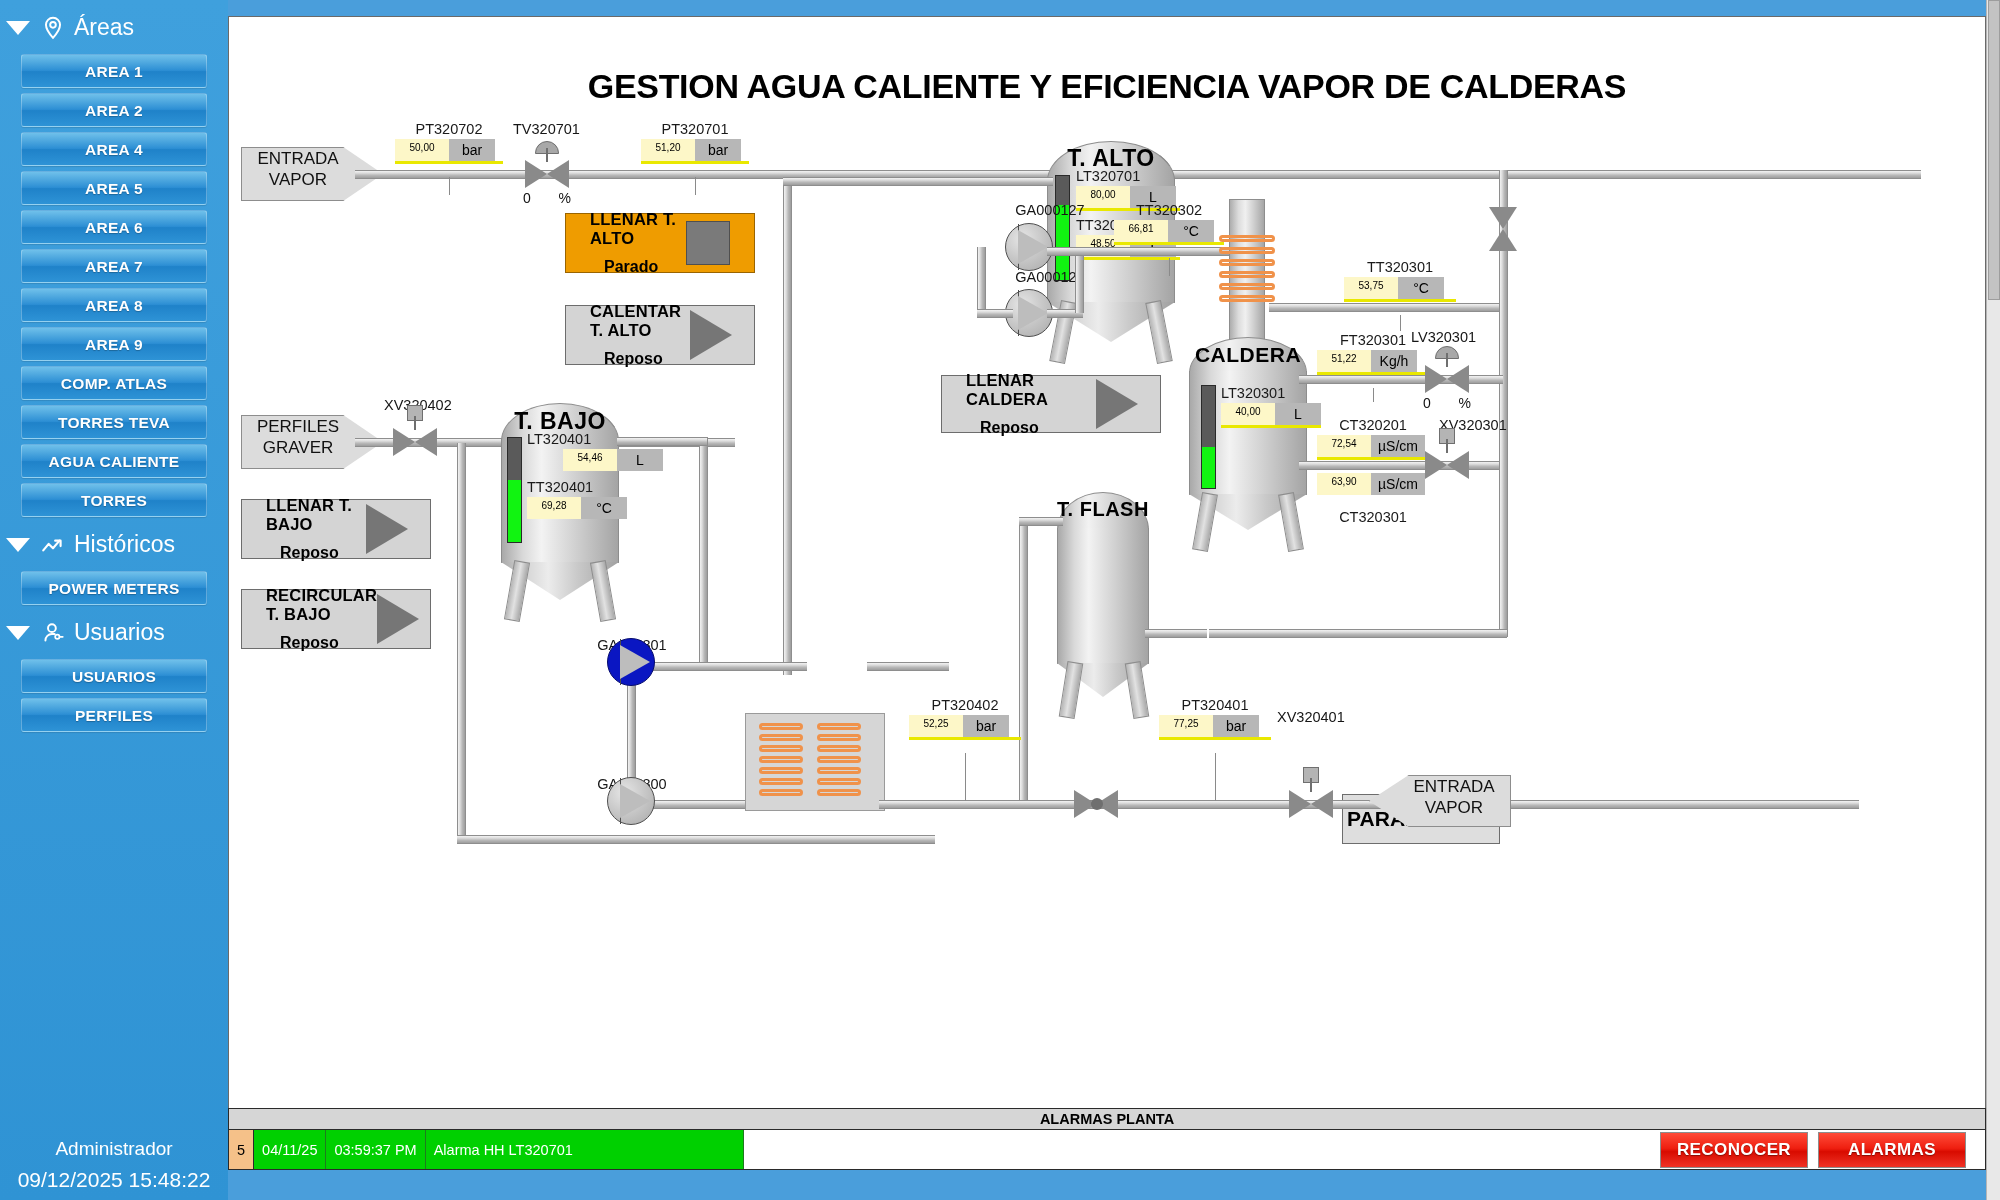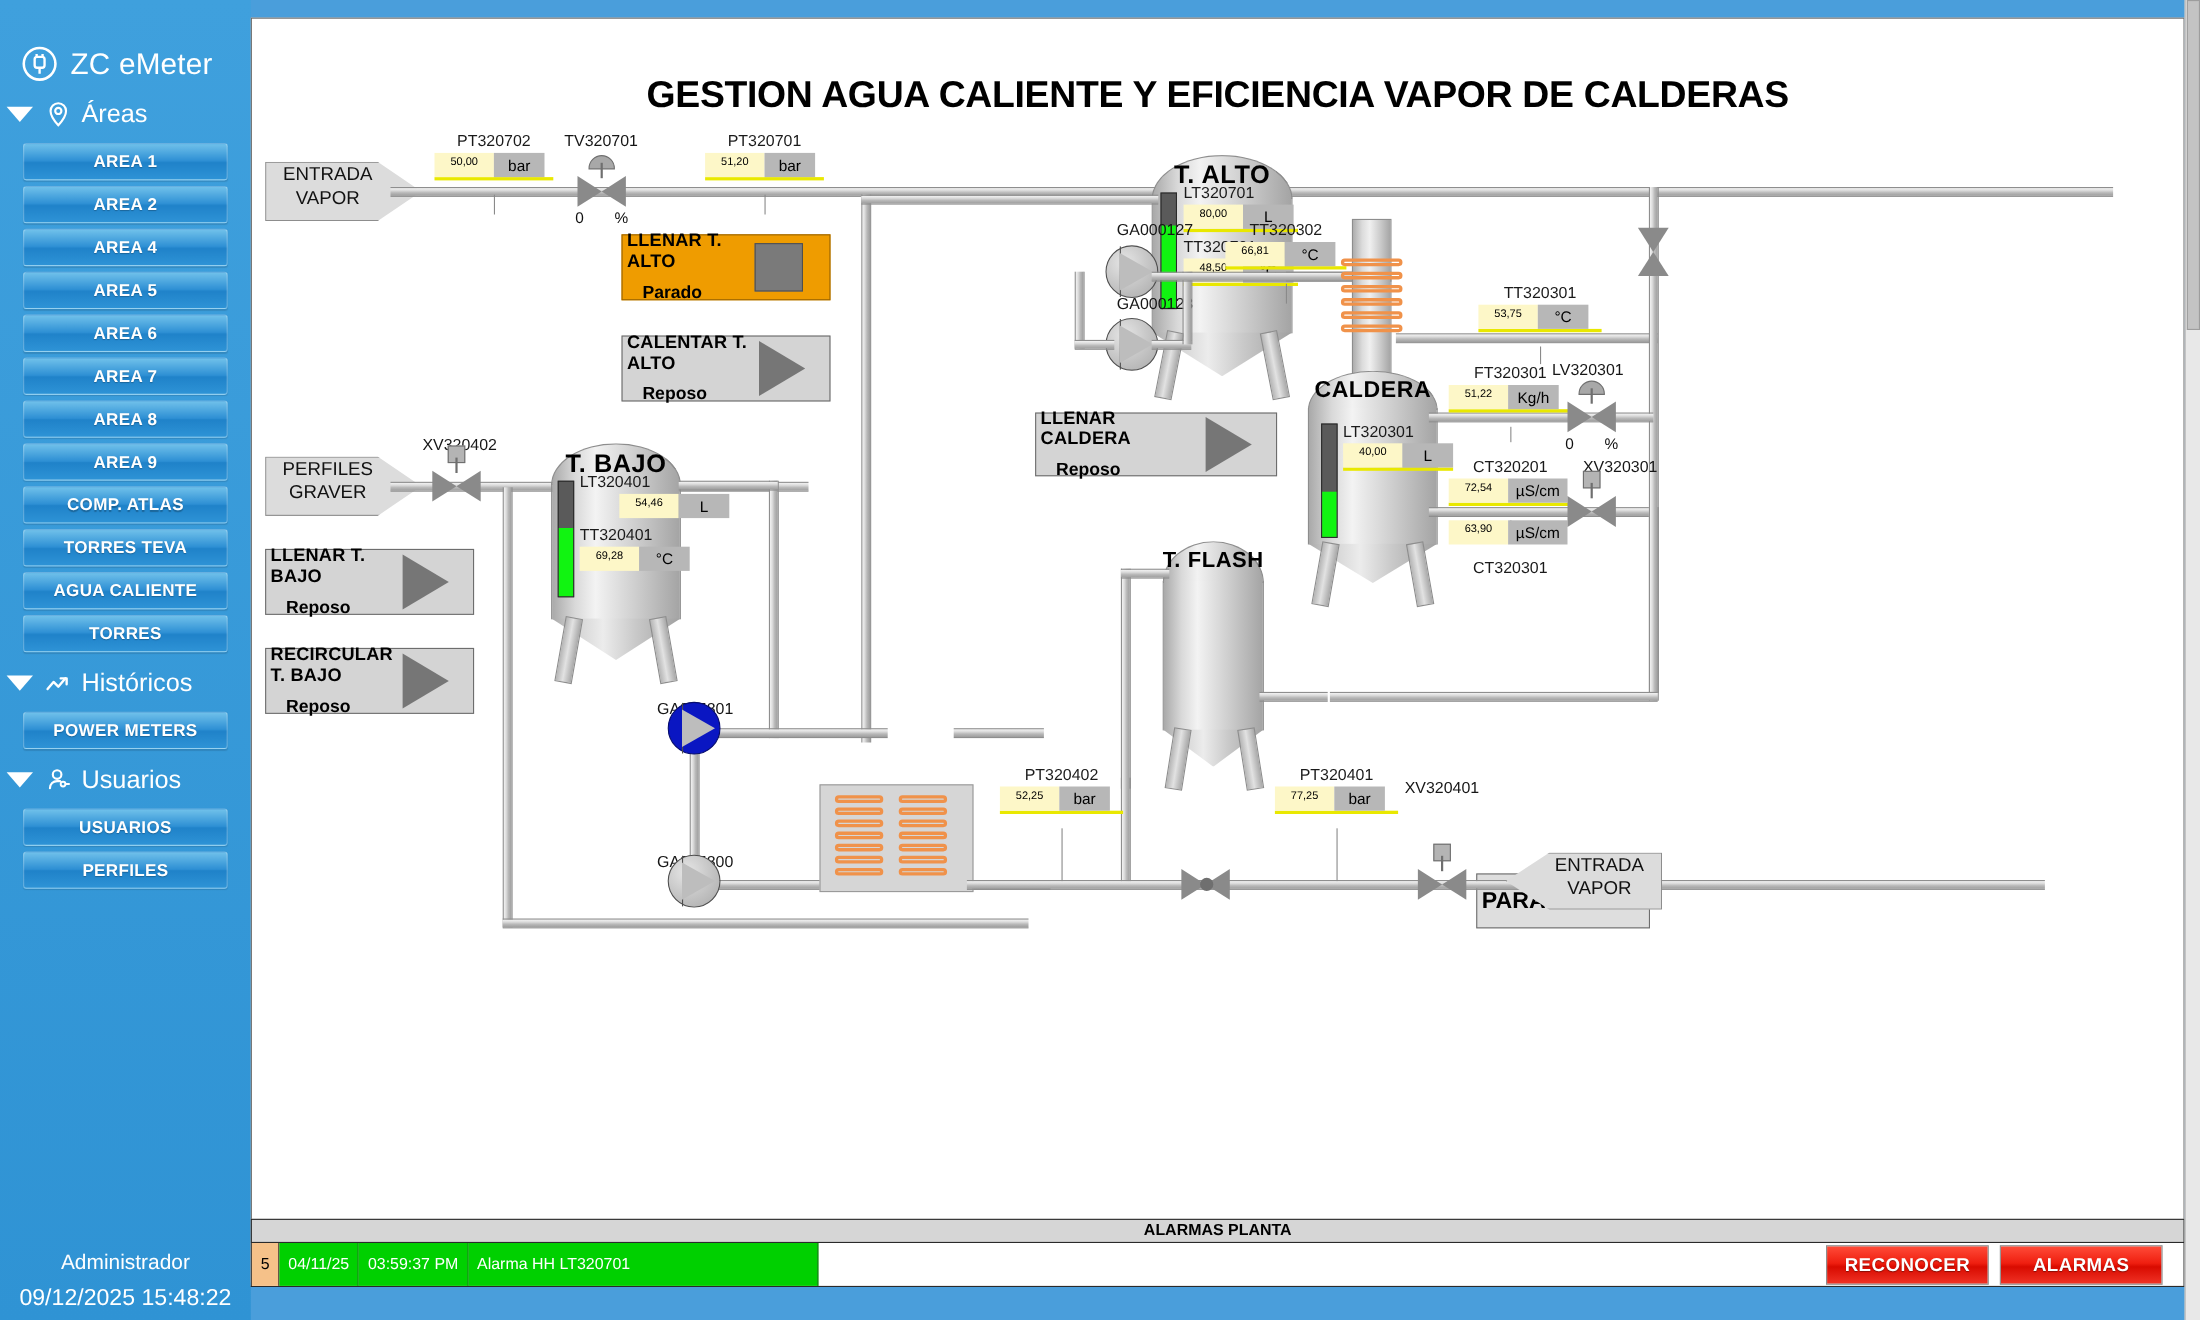--- a/index.html
+++ b/index.html
@@ -75,21 +75,21 @@
   .arrowbox { position:absolute; display:flex; align-items:center; justify-content:flex-start;
     background:#dcdcdc; border:1px solid #8d8d8d; font-size:17px; color:#111;
     text-align:center; line-height:1.25; }
   .arrowbox.right { clip-path: polygon(0 0, 72% 0, 100% 50%, 72% 100%, 0 100%); padding-right:28px; }
   .arrowbox.left  { clip-path: polygon(28% 0, 100% 0, 100% 100%, 28% 100%, 0 50%); padding-left:28px; }
 
   
   .cmdbtn { position:absolute; background:#d4d4d4; border:1px solid #6d6d6d;
             display:flex; align-items:center; }
   .cmdbtn.active { background:#ef9c00; border-color:#9a6400; }
-  .cmdbtn .lbls { flex:1; padding-left:4px; }
+  .cmdbtn .lbls { flex:1; padding-left:24px; }
   .cmdbtn .l1 { font-size:16.5px; font-weight:bold; color:#000; letter-spacing:.2px;}
   .cmdbtn .l2 { font-size:16px; font-weight:bold; color:#000; padding-top:10px; padding-left:14px;}
   .cmdbtn .play { width:0;height:0;border-top:25px solid transparent;border-bottom:25px solid transparent;
                   border-left:42px solid #767676; margin-right:22px; }
   .cmdbtn .stopsq { width:44px;height:44px;background:#7a7a7a;border:1px solid #4f4f4f; margin-right:24px;}
   .plainbtn { position:absolute; background:#dedede; border:1px solid #6d6d6d;
               display:flex; align-items:center; justify-content:center;
               font-size:21px; font-weight:bold; color:#000; cursor:pointer;}
 
   
@@ -176,30 +176,20 @@
   
   #scrollstrip { position:absolute; right:0; top:0; width:14px; height:1200px; background:#e8e8e8; border-left:1px solid #b5b5b5;}
   #scrollstrip .thumb { position:absolute; left:1px; top:0; width:12px; height:300px; background:#c3c3c3; border:1px solid #9d9d9d;}
 </style>
 </head>
 <body>
 
 <div id="root">
 
   <div id="sidebar">
-    <div class="brand">
-      <svg width="36" height="36" viewBox="0 0 40 40">
-        <circle cx="20" cy="20" r="16" fill="none" stroke="#fff" stroke-width="2.6"></circle>
-        <rect x="15" y="13" width="10" height="11" rx="2.5" fill="none" stroke="#fff" stroke-width="2.4"></rect>
-        <line x1="17" y1="10" x2="17" y2="14" stroke="#fff" stroke-width="2.4"></line>
-        <line x1="23" y1="10" x2="23" y2="14" stroke="#fff" stroke-width="2.4"></line>
-        <line x1="20" y1="24" x2="20" y2="30" stroke="#fff" stroke-width="2.4"></line>
-      </svg>
-      <span class="brand-text">ZC eMeter</span>
-    </div>
 
     <div class="grp">
       <span class="caret"></span>
       <svg width="26" height="26" viewBox="0 0 24 24">
         <path d="M12 2.6c-3.6 0-6.5 2.9-6.5 6.5 0 4.9 6.5 12 6.5 12s6.5-7.1 6.5-12c0-3.6-2.9-6.5-6.5-6.5z" fill="none" stroke="#fff" stroke-width="1.8"></path>
         <circle cx="12" cy="9.1" r="2.6" fill="none" stroke="#fff" stroke-width="1.8"></circle>
       </svg>
       <span class="gtext">Áreas</span>
     </div>
     <div class="navbtn">AREA 1</div>

